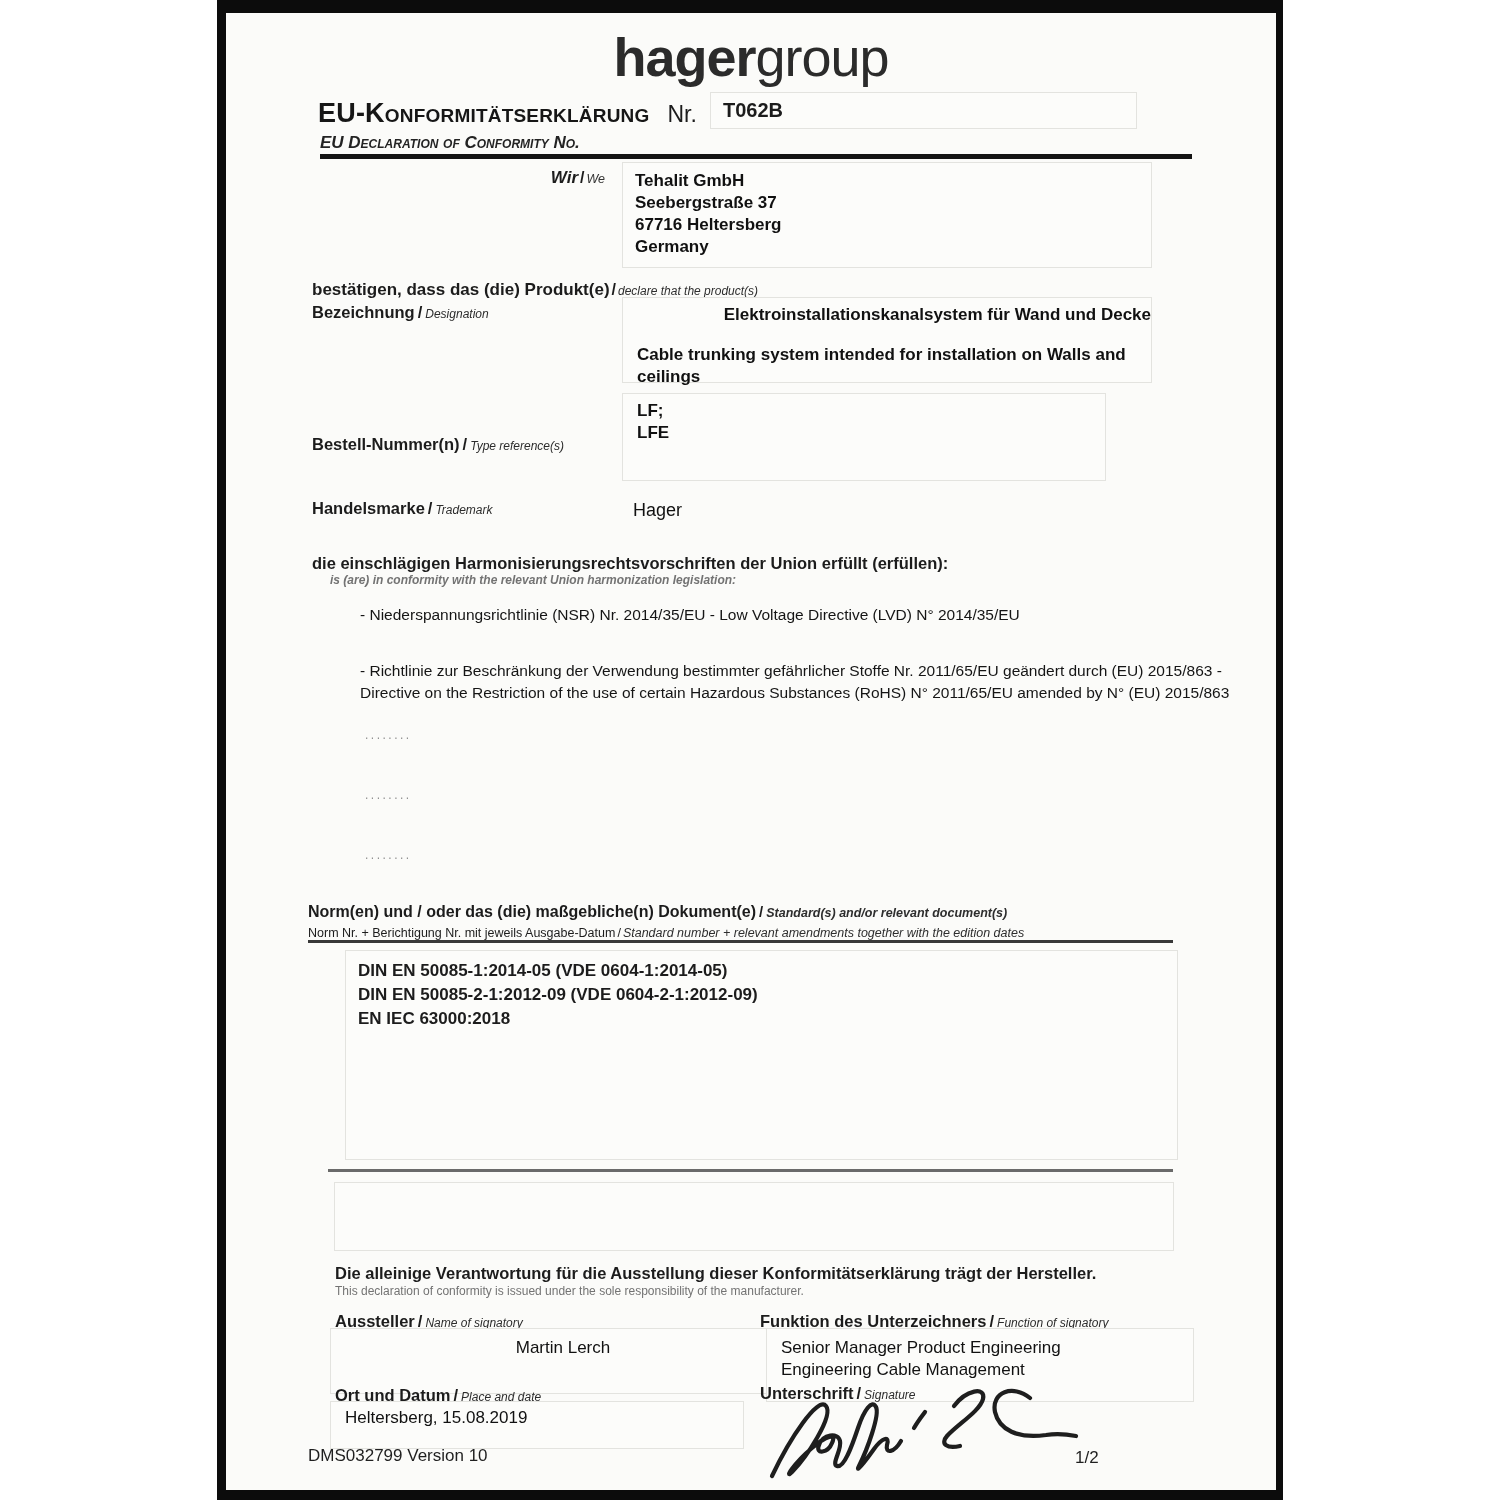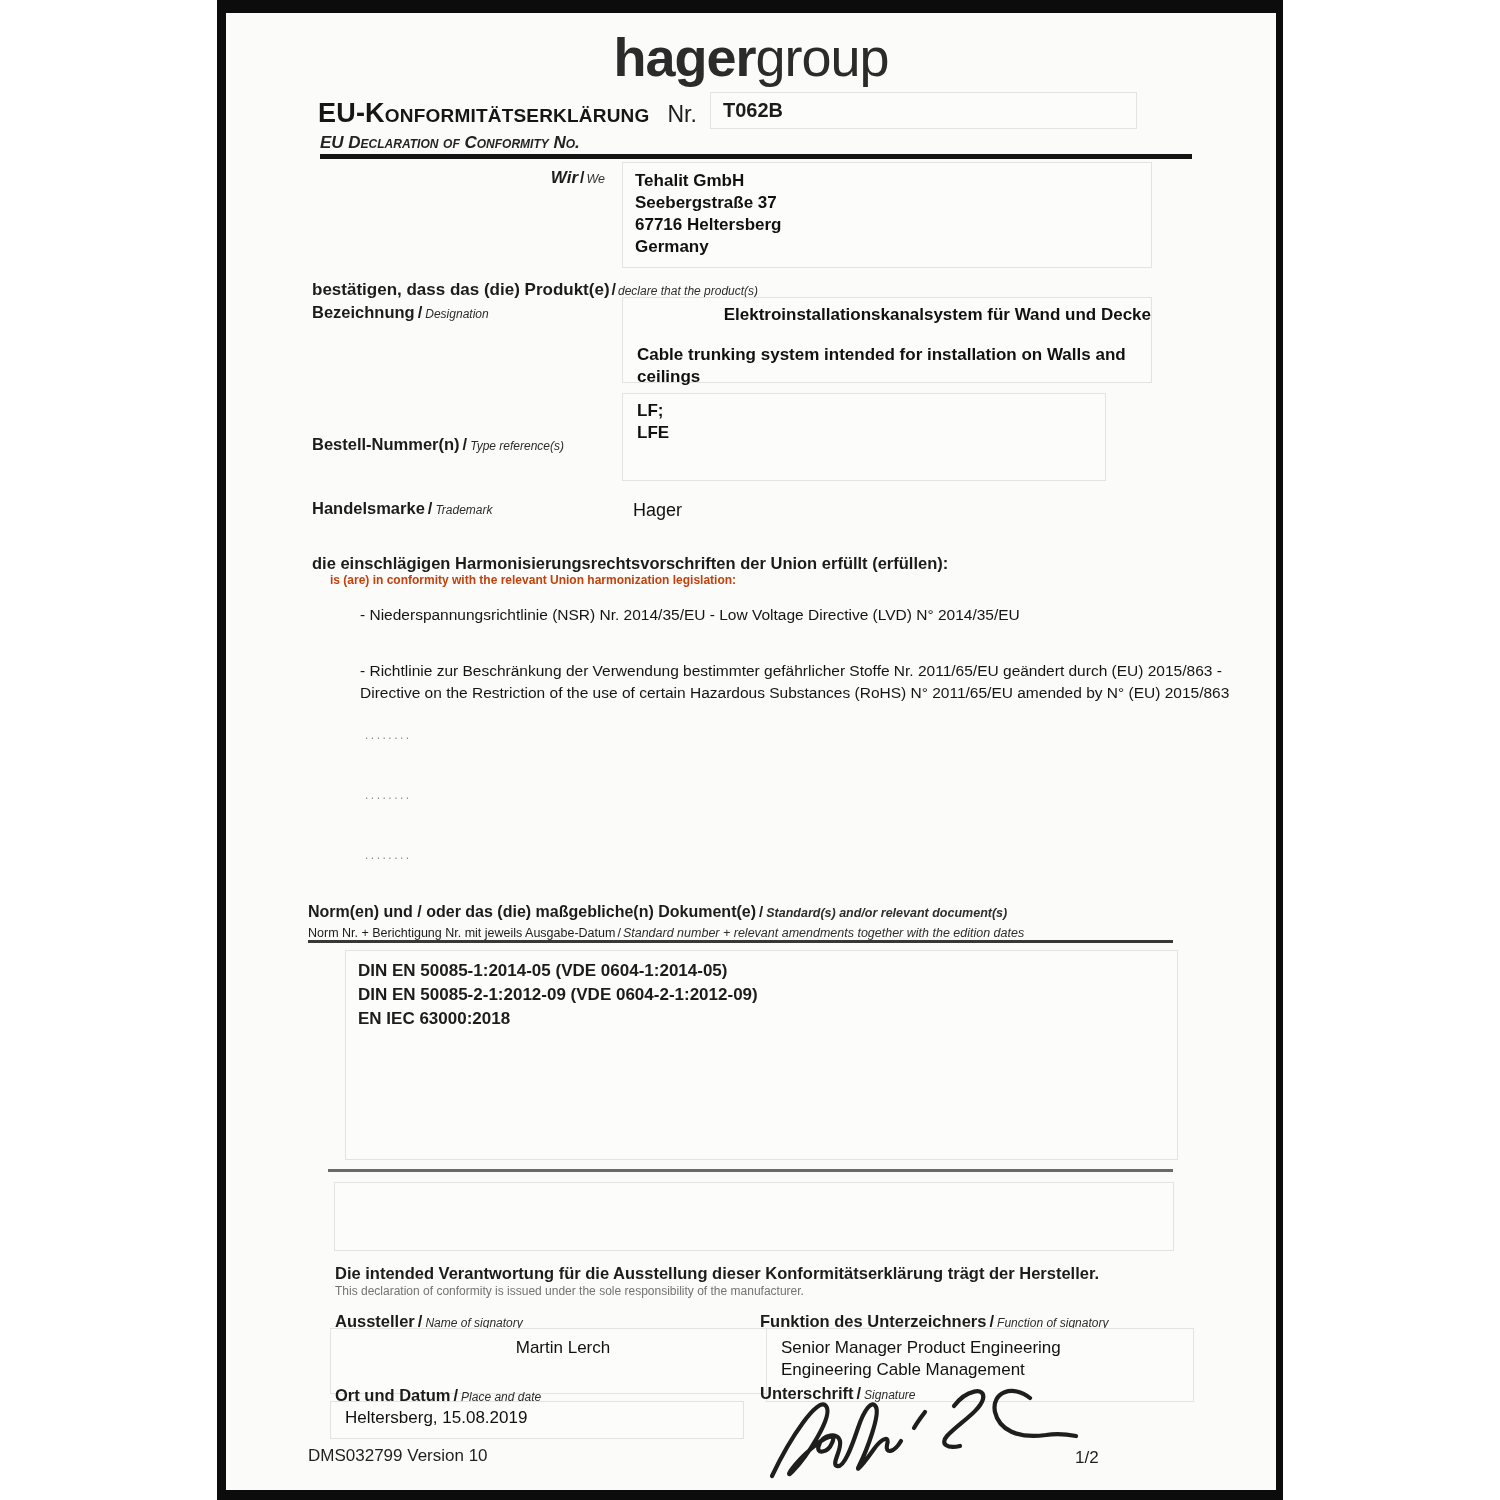--- a/index.html
+++ b/index.html
@@ -67,21 +67,21 @@
   .desig-line2 { padding: 18px 0 0 14px; }
 
   .type-label { left: 312px; top: 398px; margin-top: 37px; }
   .type-box { left: 622px; top: 393px; width: 484px; height: 88px; }
   .type-text { padding: 6px 0 0 14px; }
 
   .tm-label { left: 312px; top: 499px; }
   .tm-value { left: 633px; top: 499px; font-size: 18px; }
 
   .harm-head-de { left: 312px; top: 554px; font-weight: 700; font-size: 16.5px; }
-  .harm-head-en { left: 330px; top: 573px; font-size: 12px; font-weight: 600; color: #c2410c; }
+  .harm-head-en { left: 330px; top: 573px; font-style: italic; font-size: 12px; font-weight: 600; color: #737373; }
   .harm-item { font-size: 15.5px; line-height: 1.45; color: #151515; }
   .harm-item-1 { left: 360px; top: 604px; width: 880px; }
   .harm-item-2 { left: 360px; top: 660px; width: 880px; }
   .dots { color: #8f8f8f; font-size: 12px; letter-spacing: 2.5px; }
   .dots-1 { left: 365px; top: 728px; }
   .dots-2 { left: 365px; top: 788px; }
   .dots-3 { left: 365px; top: 848px; }
 
   .norm-head { left: 308px; top: 903px; }
   .norm-head .de { font-weight: 700; font-size: 16px; }
@@ -103,21 +103,21 @@
   .resp-en { left: 335px; top: 1284px; font-size: 12px; color: #737373; }
 
   .ausst-label { left: 335px; top: 1312px; }
   .name-box { left: 330px; top: 1328px; width: 452px; height: 66px; text-align: center; }
   .name-text { padding: 8px 0 0 14px; }
   .funk-label { left: 760px; top: 1312px; }
   .funk-box { left: 766px; top: 1328px; width: 428px; height: 74px; }
   .funk-text { padding: 8px 0 0 14px; }
 
   .ort-label { left: 335px; top: 1386px; }
-  .ort-box { left: 330px; top: 1401px; width: 414px; height: 38px; }
+  .ort-box { left: 330px; top: 1401px; width: 414px; height: 48px; }
   .ort-text { padding: 5px 0 0 14px; }
   .sig-label { left: 760px; top: 1384px; }
   .sig-svg { left: 758px; top: 1376px; }
 
   .footer-ref { left: 308px; top: 1446px; font-size: 17px; color: #1f1f1f; }
   .footer-page { left: 1075px; top: 1448px; font-size: 17px; color: #1f1f1f; }
 </style>
 </head>
 <body>
 
@@ -196,21 +196,21 @@
 <div class="abs std-box field-box">
   <div class="std-text">
     <div>DIN EN 50085-1:2014-05 (VDE 0604-1:2014-05)</div>
     <div>DIN EN 50085-2-1:2012-09 (VDE 0604-2-1:2012-09)</div>
     <div>EN IEC 63000:2018</div>
   </div>
 </div>
 <div class="abs gray-rule"></div>
 <div class="abs empty-box field-box"></div>
 
-<div class="abs resp-de">Die intended Verantwortung für die Ausstellung dieser Konformitätserklärung trägt der Hersteller.</div>
+<div class="abs resp-de">Die alleinige Verantwortung für die Ausstellung dieser Konformitätserklärung trägt der Hersteller.</div>
 <div class="abs resp-en">This declaration of conformity is issued under the sole responsibility of the manufacturer.</div>
 
 <div class="abs lbl ausst-label">
   <span class="de">Aussteller</span><span class="sep">/</span><span class="en">Name of signatory</span>
 </div>
 <div class="abs name-box field-box">
   <div class="name-text val-reg">Martin Lerch</div>
 </div>
 <div class="abs lbl funk-label">
   <span class="de">Funktion des Unterzeichners</span><span class="sep">/</span><span class="en">Function of signatory</span>

